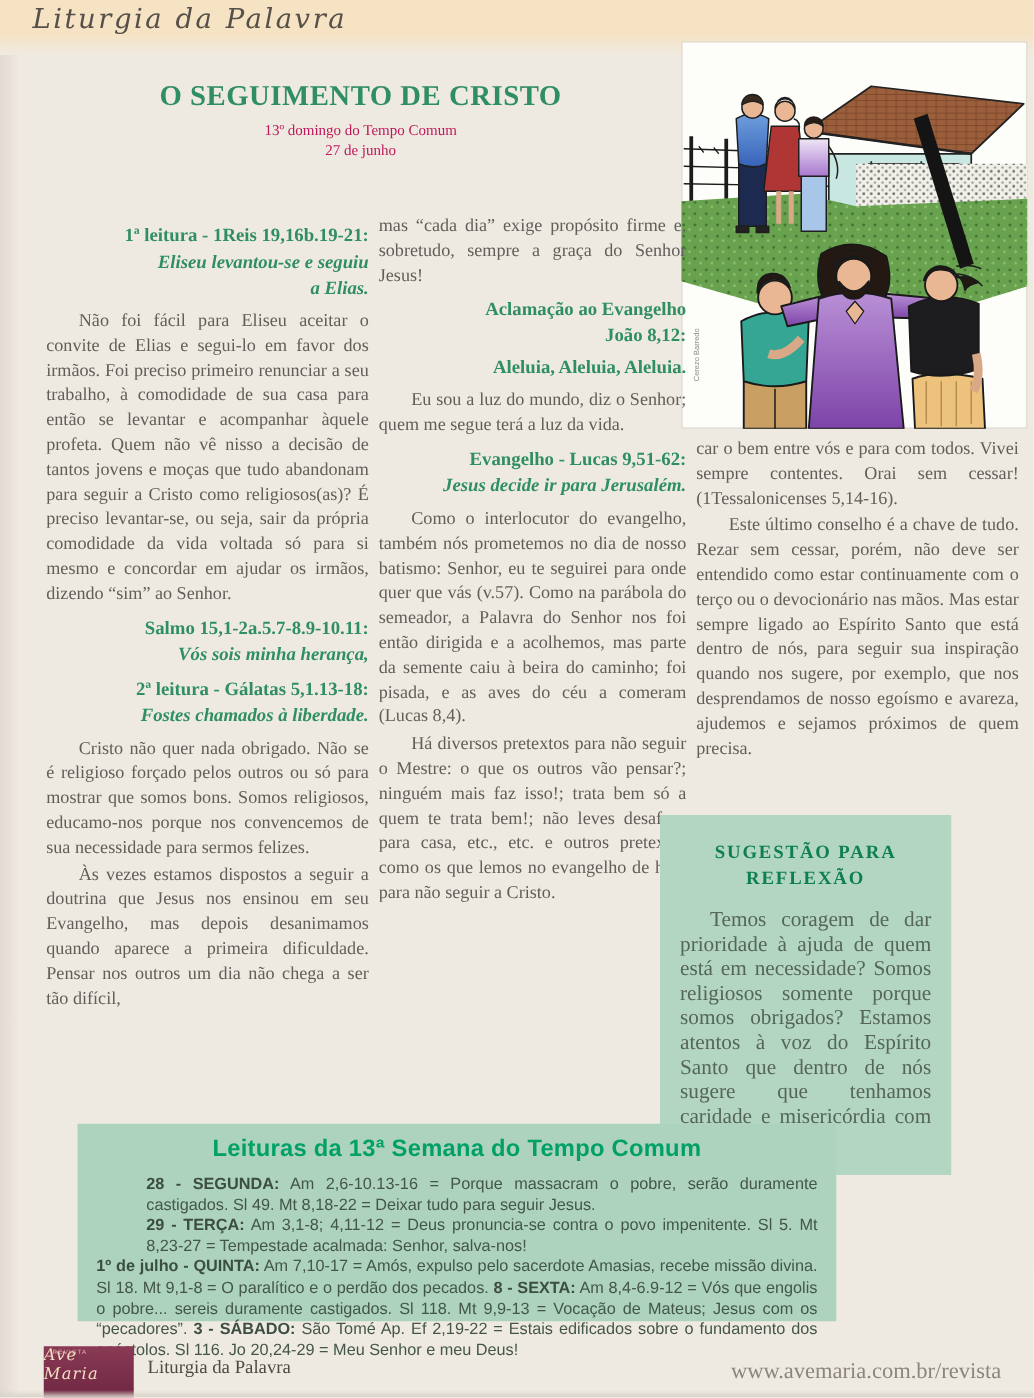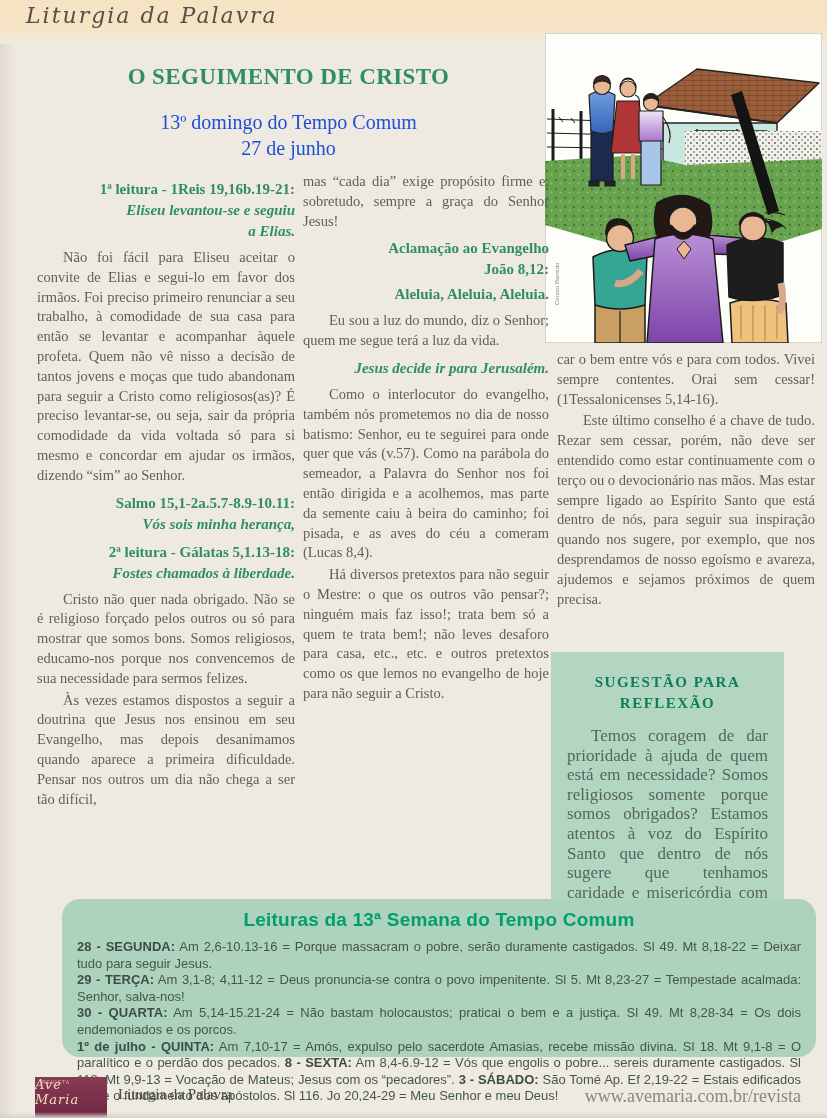--- a/index.html
+++ b/index.html
@@ -22,53 +22,52 @@
     background:linear-gradient(180deg,#f6e3c4 0%, #f6e3c4 62%, #efeae1 100%);
   }
   .brand-script{
     position:absolute; left:26px; top:3px;
     font-family:"DejaVu Serif", serif; font-style:italic;
     font-size:22px; letter-spacing:2px; color:#56504a;
   }
   
   .title-block{position:absolute; left:36px; top:64px; width:505px; text-align:center;}
   .main-title{font-size:23px; font-weight:bold; color:#2f8e62; letter-spacing:0.4px;}
-  .sub-title{font-size:20px; color:#1d4ed8; margin-top:19px; line-height:1.3;}
+  .sub-title{font-size:12px; color:#be185d; margin-top:7px; line-height:1.3;}
   
   .col{position:absolute; font-size:14.5px; line-height:19.8px; color:#5f5e59; text-align:justify;}
   .col1{left:37px;  top:172px; width:258px;}
   .col2{left:303px; top:172px; width:246px;}
   .col3{left:557px; top:350px; width:258px;}
   .col p{margin:0 0 2px 0; text-indent:26px;}
   .col p.cont{text-indent:0;}
   .gh{color:#2f8e62; font-weight:bold; text-align:right;
       font-size:15px; line-height:21px; margin:7px 0 6px;}
   .gh .it{font-style:italic;}
   
   .illus{position:absolute; left:545px; top:33px; width:277px; height:310px;}
   
   .sug-box{
-    position:absolute; left:551px; top:652px; width:233px; box-sizing:border-box;
+    position:absolute; left:528px; top:652px; width:233px; box-sizing:border-box;
     background:#b2d6c2; padding:20px 16px 18px;
   }
   .sug-head{color:#0e7f55; font-weight:bold; text-align:center;
     font-size:15px; line-height:21px; letter-spacing:1.5px;}
   .sug-body{margin-top:12px; font-size:17px; line-height:19.6px;
     color:#56655a; text-align:justify; text-indent:24px;}
   
   .leituras{
-    position:absolute; left:62px; top:899px; width:754px; height:158px;
+    position:absolute; left:62px; top:899px; width:607px; height:158px;
     box-sizing:border-box; background:#add3be; padding:9px 15px 8px;
     font-family:"Liberation Sans", sans-serif;
-    border-radius:18px;
   }
   .leituras-head{text-align:center; color:#00a066; font-weight:bold;
     font-size:19px; margin:1px 0 8px; letter-spacing:0.2px;}
   .leituras-body{font-size:13px; line-height:16.6px; color:#44564a; text-align:justify;}
-  .leituras-body .entry{display:block;}
+  .leituras-body .entry{display:block;margin-left:40px;}
   .leituras-body .flow{display:block;}
   .day{font-weight:bold; color:#3c4e43;}
   
   .footer-logo{
     position:absolute; left:35px; top:1077px; width:72px; height:46px;
     background:linear-gradient(180deg,#8a3a55,#6b2340);
     display:flex; align-items:flex-start; justify-content:center;
   }
   .footer-logo .tiny{position:absolute; left:7px; top:2px; font-size:5px;
     color:#d9b8a6; font-family:"Liberation Sans", sans-serif; letter-spacing:1px;}
@@ -234,20 +233,21 @@
 
   <div class="col col2">
     <p class="cont">mas “cada dia” exige propósito firme e, sobretudo, sempre a graça do Senhor Jesus!</p>
     <div class="gh">
       <div>Aclamação ao Evangelho</div>
       <div>João 8,12:</div>
       <div style="margin-top:4px">Aleluia, Aleluia, Aleluia.</div>
     </div>
     <p>Eu sou a luz do mundo, diz o Senhor; quem me segue terá a luz da vida.</p>
     <div class="gh">
+      <div>Evangelho - Lucas 9,51-62:</div>
       <div class="it">Jesus decide ir para Jerusalém.</div>
     </div>
     <p>Como o interlocutor do evangelho, também nós prometemos no dia de nosso batismo: Senhor, eu te seguirei para onde quer que vás (v.57). Como na parábola do semeador, a Palavra do Senhor nos foi então dirigida e a acolhemos, mas parte da semente caiu à beira do caminho; foi pisada, e as aves do céu a comeram (Lucas 8,4).</p>
     <p>Há diversos pretextos para não seguir o Mestre: o que os outros vão pensar?; ninguém mais faz isso!; trata bem só a quem te trata bem!; não leves desaforo para casa, etc., etc. e outros pretextos como os que lemos no evangelho de hoje para não seguir a Cristo.</p>
   </div>
 
   <div class="col col3">
     <p class="cont">car o bem entre vós e para com todos. Vivei sempre contentes. Orai sem cessar! (1Tessalonicenses 5,14-16).</p>
     <p>Este último conselho é a chave de tudo. Rezar sem cessar, porém, não deve ser entendido como estar continuamente com o terço ou o devocionário nas mãos. Mas estar sempre ligado ao Espírito Santo que está dentro de nós, para seguir sua inspiração quando nos sugere, por exemplo, que nos desprendamos de nosso egoísmo e avareza, ajudemos e sejamos próximos de quem precisa.</p>
   </div>
@@ -258,21 +258,20 @@
       <div>REFLEXÃO</div>
     </div>
     <div class="sug-body">Temos coragem de dar prioridade à ajuda de quem está em necessidade? Somos religiosos somente porque somos obrigados? Estamos atentos à voz do Espírito Santo que dentro de nós sugere que tenhamos caridade e misericórdia com os irmãos?</div>
   </div>
 
   <div class="leituras">
     <div class="leituras-head">Leituras da 13ª Semana do Tempo Comum</div>
     <div class="leituras-body">
       <span class="entry"><span class="day">28 - SEGUNDA:</span> <span>Am 2,6-10.13-16 = Porque massacram o pobre, serão duramente castigados. Sl 49. Mt 8,18-22 = Deixar tudo para seguir Jesus.</span></span>
       <span class="entry"><span class="day">29 - TERÇA:</span> <span>Am 3,1-8; 4,11-12 = Deus pronuncia-se contra o povo impenitente. Sl 5. Mt 8,23-27 = Tempestade acalmada: Senhor, salva-nos!</span></span>
-      <span class="entry"><span class="day">30 - QUARTA:</span> <span>Am 5,14-15.21-24 = Não bastam holocaustos; praticai o bem e a justiça. Sl 49. Mt 8,28-34 = Os dois endemoniados e os porcos.</span></span>
       <span class="flow">
         <span><span class="day">1º de julho - QUINTA:</span> <span>Am 7,10-17 = Amós, expulso pelo sacerdote Amasias, recebe missão divina. Sl 18. Mt 9,1-8 = O paralítico e o perdão dos pecados.</span></span>
         <span><span class="day">8 - SEXTA:</span> <span>Am 8,4-6.9-12 = Vós que engolis o pobre... sereis duramente castigados. Sl 118. Mt 9,9-13 = Vocação de Mateus; Jesus com os “pecadores”.</span></span>
         <span><span class="day">3 - SÁBADO:</span> <span>São Tomé Ap. Ef 2,19-22 = Estais edificados sobre o fundamento dos apóstolos. Sl 116. Jo 20,24-29 = Meu Senhor e meu Deus!</span></span>
       </span>
     </div>
   </div>
 
   <div class="footer-logo">
     <span class="tiny">REVISTA</span>

